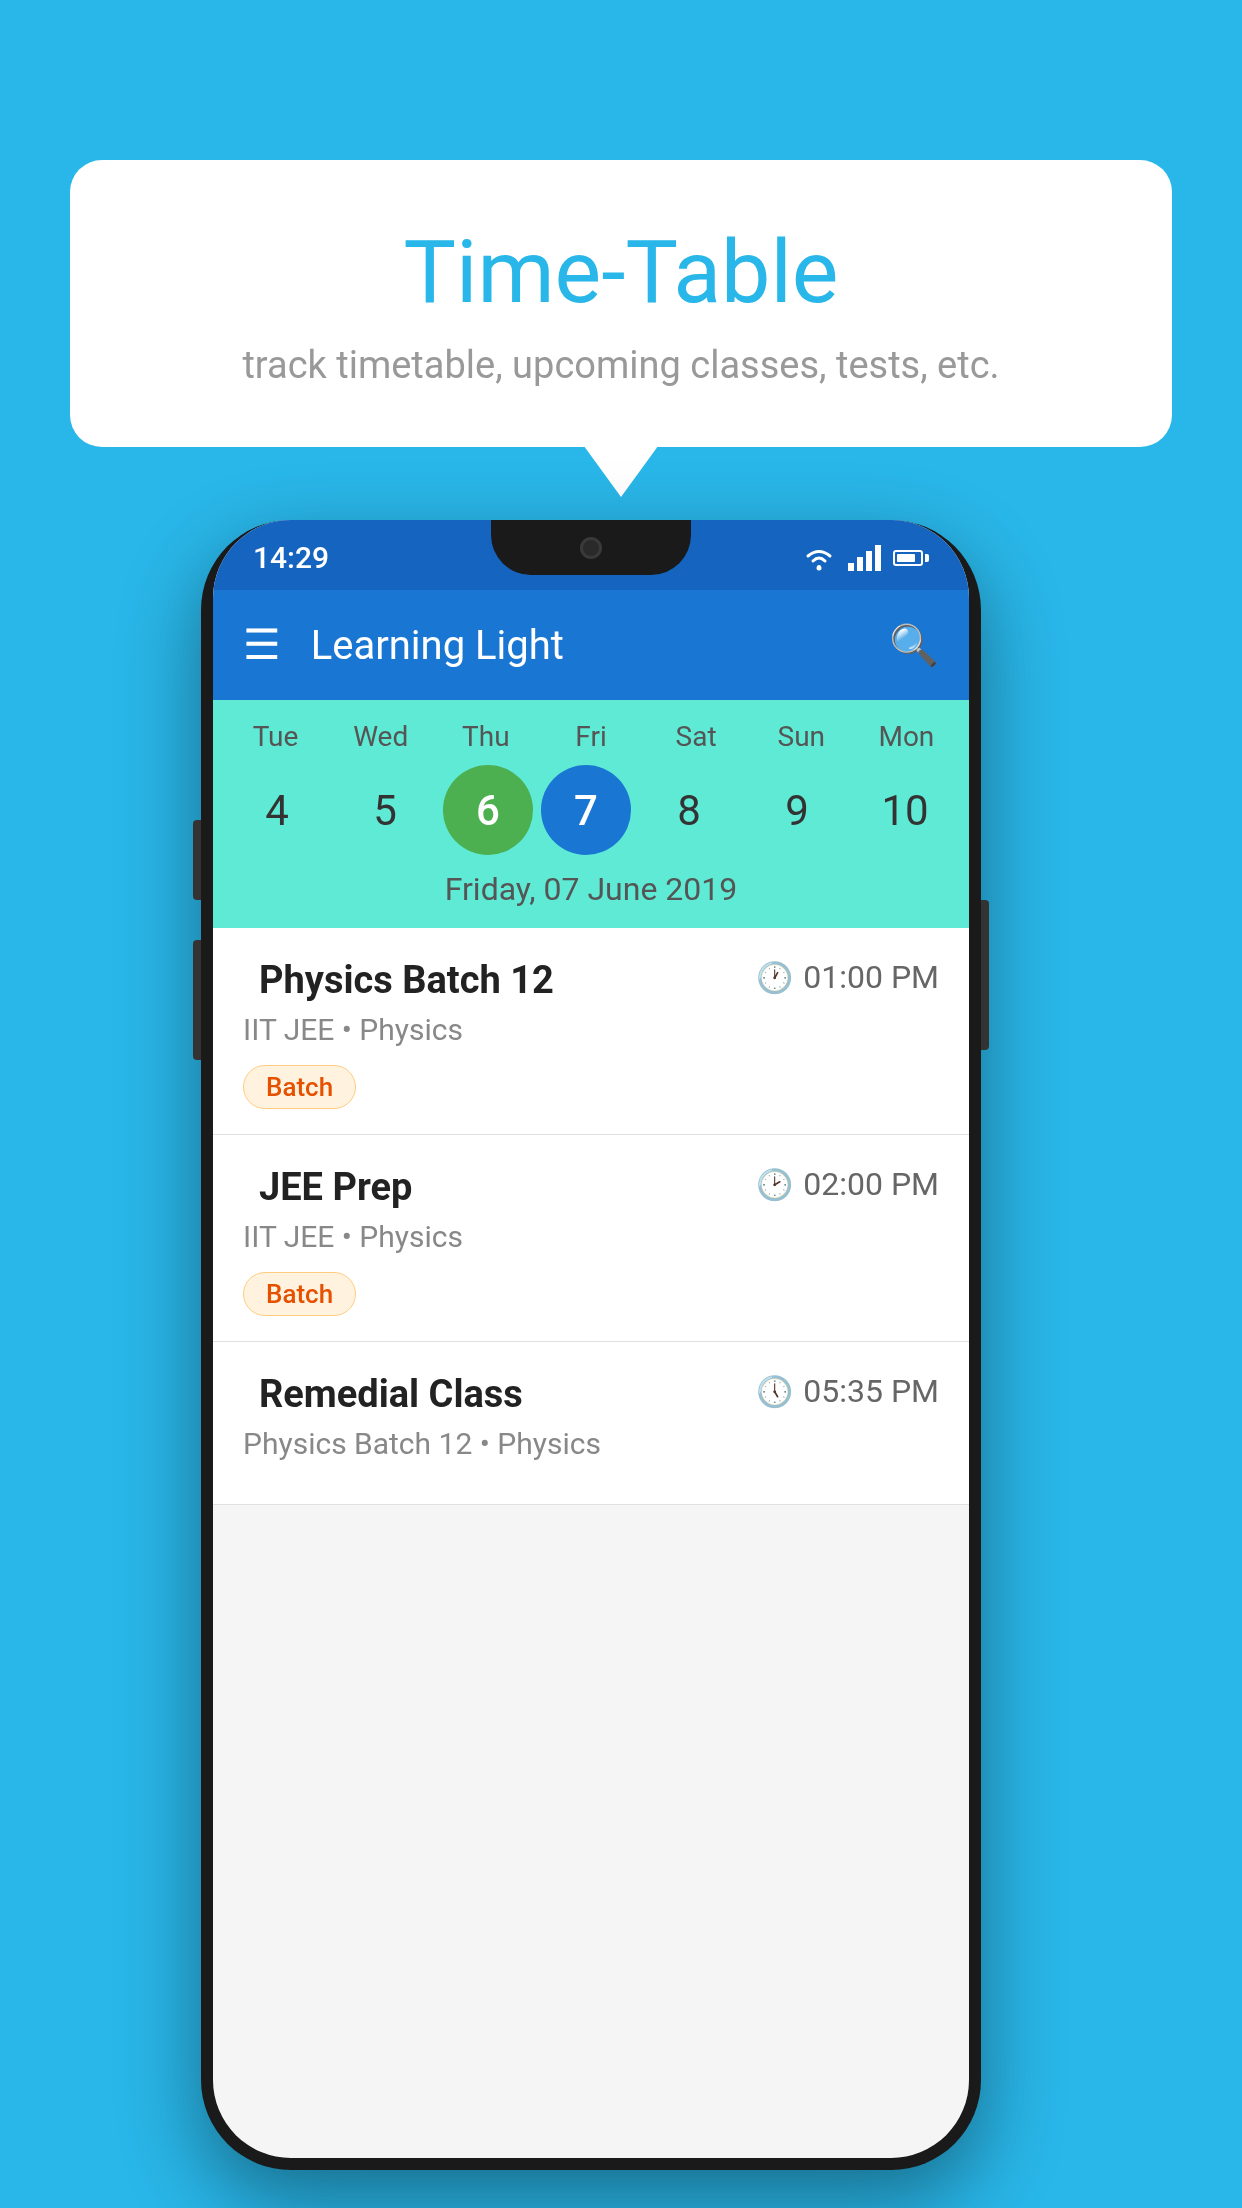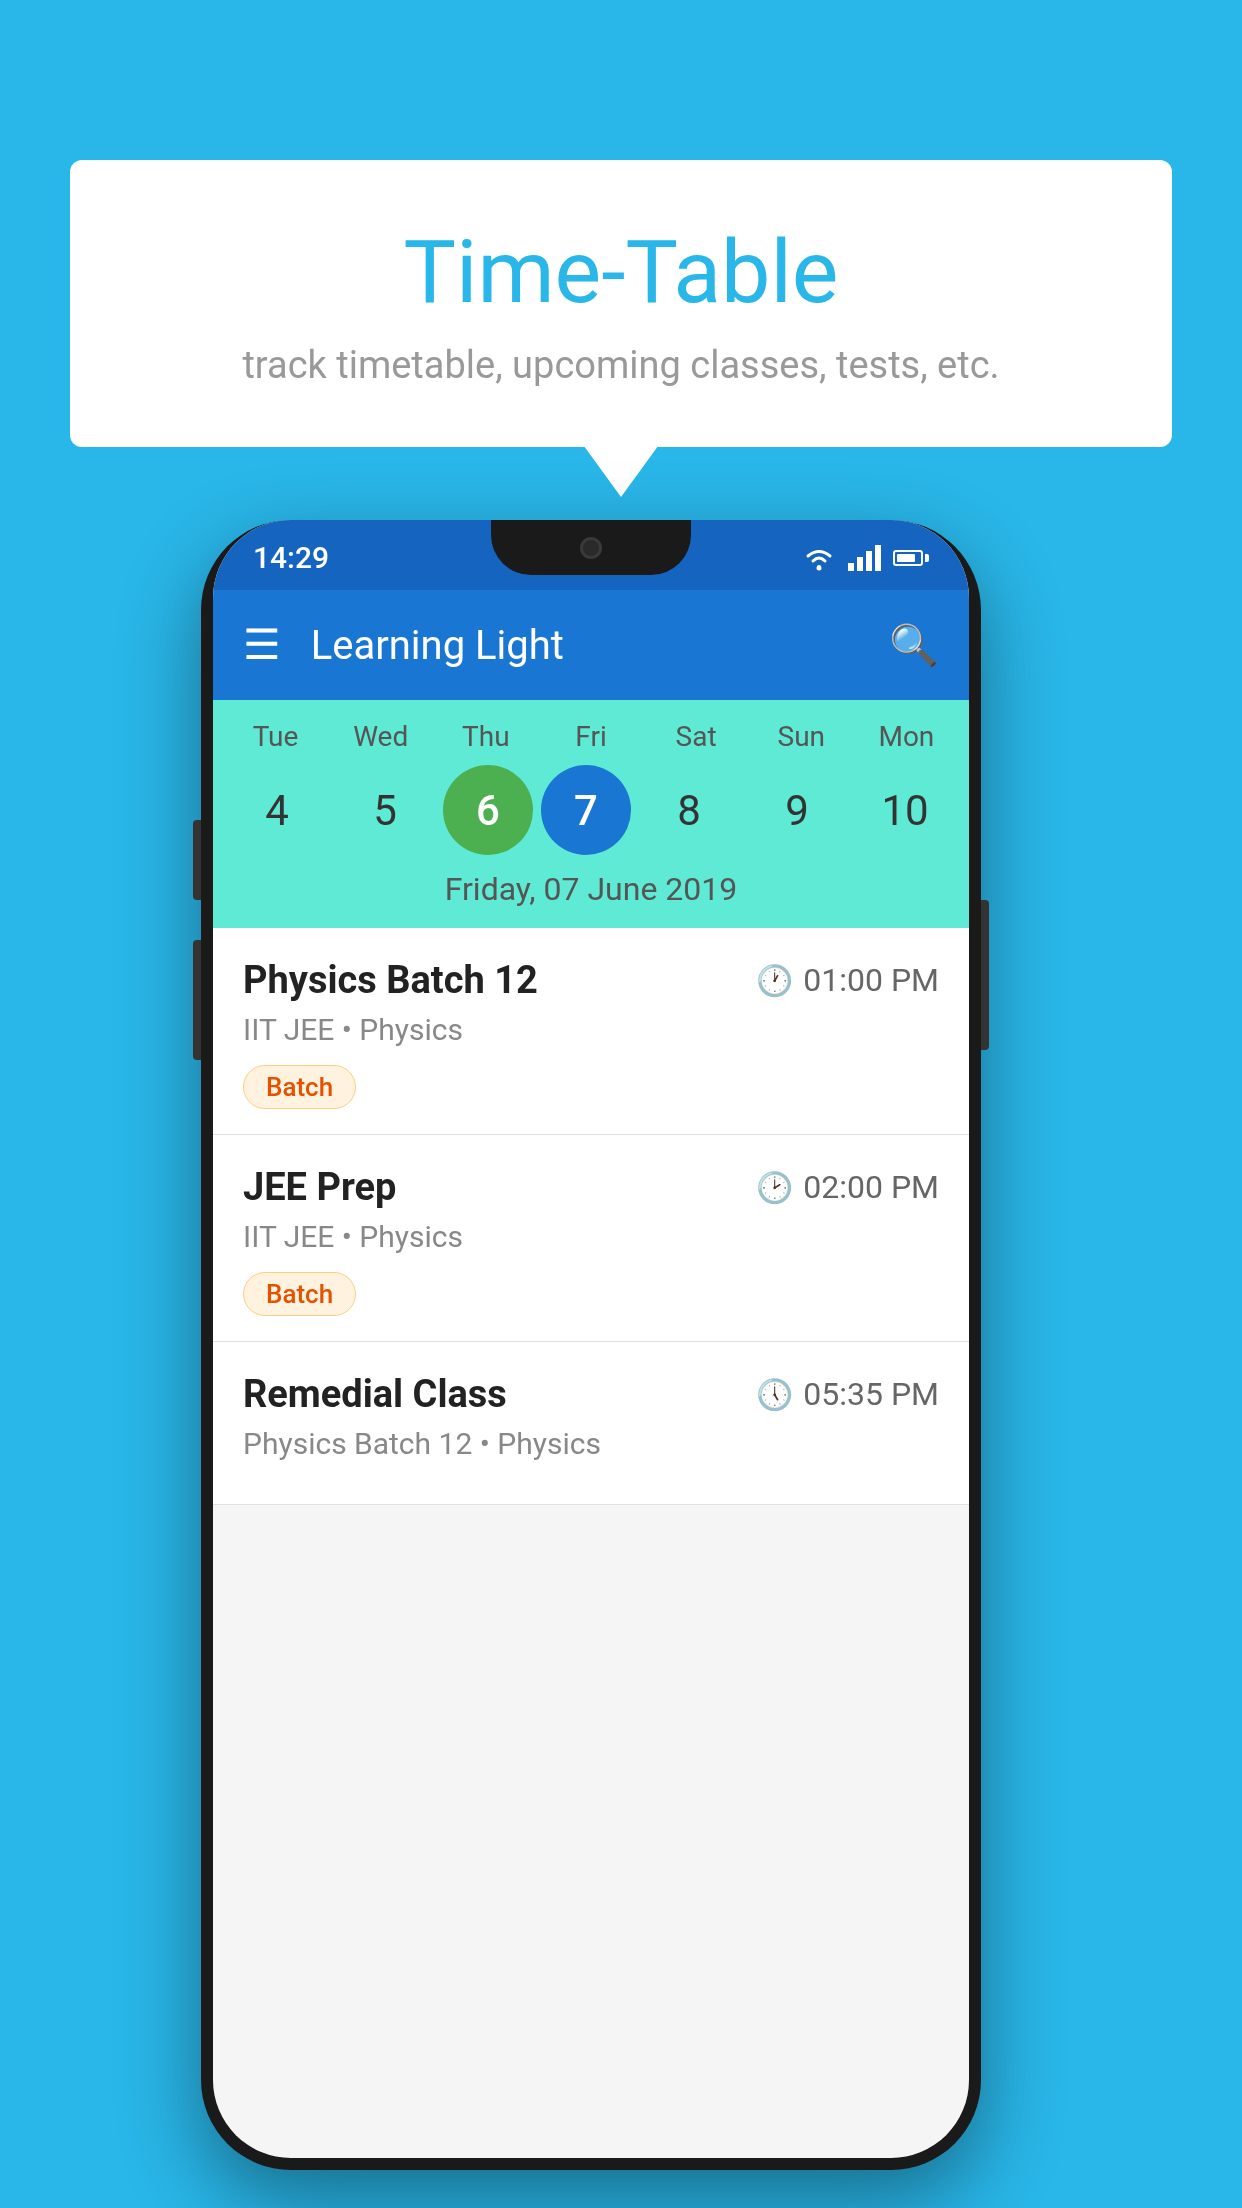--- a/index.html
+++ b/index.html
@@ -17,21 +17,21 @@
     
     .speech-bubble-container {
       position: absolute;
       top: 160px;
       left: 70px;
       right: 70px;
     }
 
     .speech-bubble {
       background: white;
-      border-radius: 12px;
+      border-radius: 32px;
       padding: 60px 40px 60px 40px;
       text-align: center;
       position: relative;
     }
 
     .speech-bubble::after {
       content: '';
       position: absolute;
       bottom: -50px;
       left: 50%;
@@ -239,23 +239,24 @@
     }
 
     .schedule-item {
       background: white;
       padding: 30px 30px 25px;
       border-bottom: 1px solid #e0e0e0;
     }
 
     .schedule-item-header {
       display: flex;
-      align-items: center;
+      align-items: flex-start;
       justify-content: space-between;
       margin-bottom: 10px;
+      margin-left: 16px;
     }
 
     .schedule-item-title {
       font-size: 38px;
       font-weight: 700;
       color: #222;
     }
 
     .schedule-item-time {
       display: flex;

